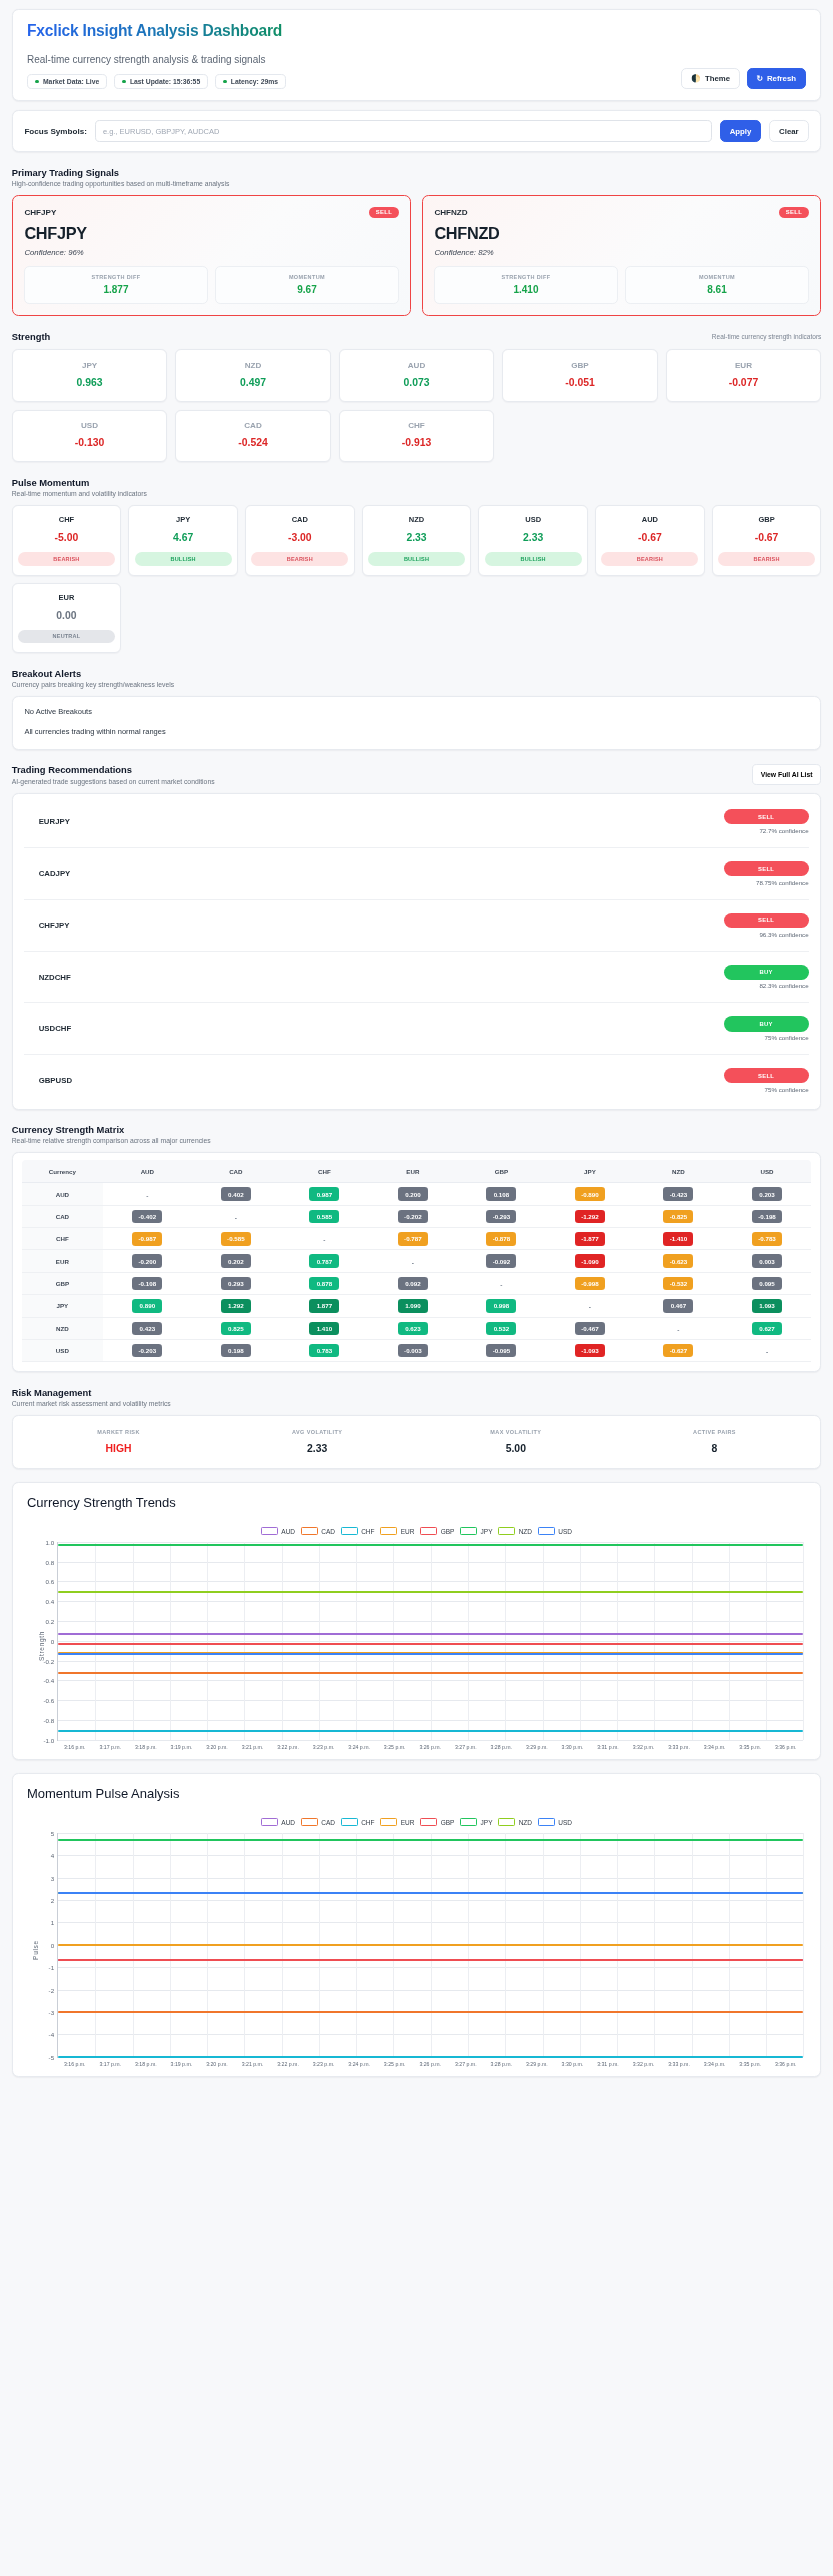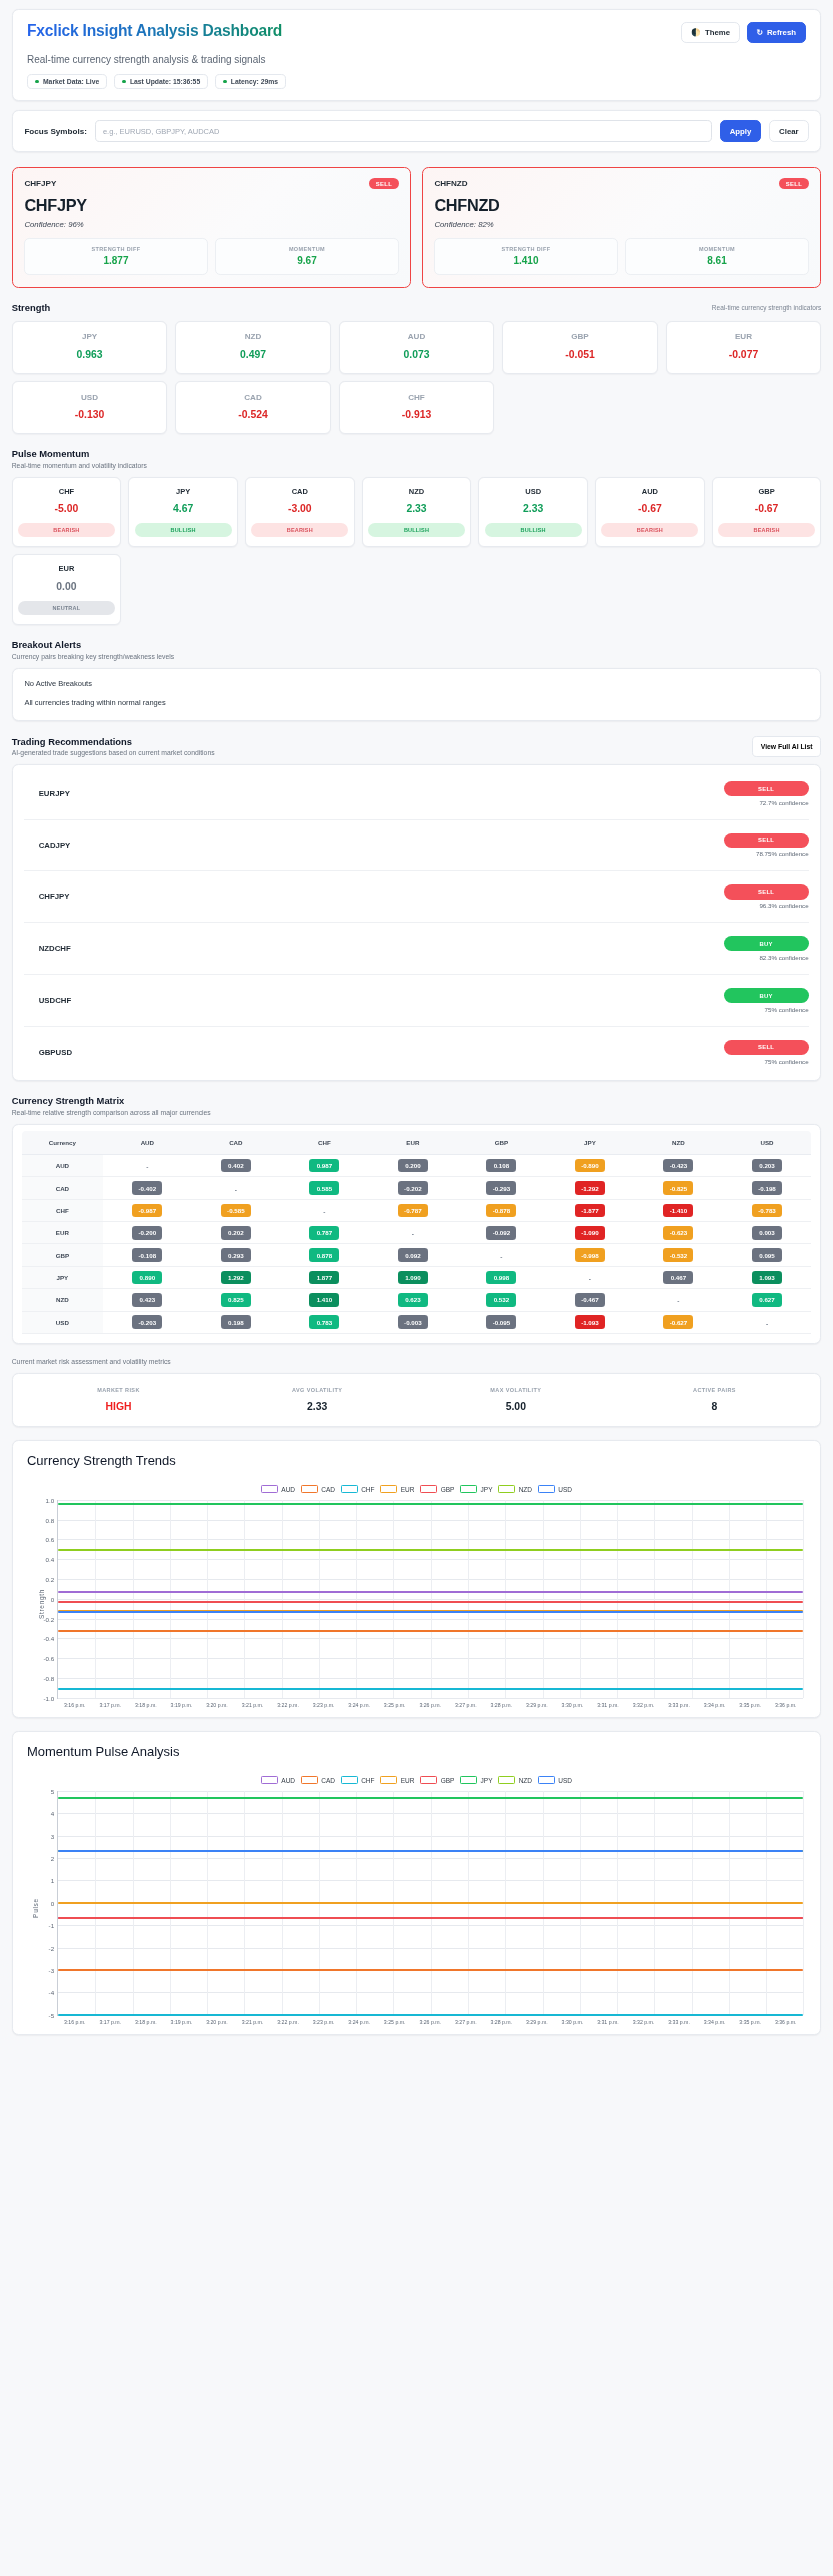--- a/index.html
+++ b/index.html
@@ -14,21 +14,21 @@
 
   
   .card {
     background: #fff;
     border: 0.7px solid #e7eaef;
     border-radius: 6.5px;
     box-shadow: 0 0.7px 1.3px rgba(16,24,40,.05);
   }
 
   
-  .header { padding: 11.7px 14.3px 10.4px 14.3px; display: flex; align-items: flex-start; justify-content: space-between; }
+  .header { padding: 11.7px 14.3px 10.4px 14.3px; display: flex; align-items: flex-end; justify-content: space-between; }
   .hdr-title {
     font-size: 15.6px; font-weight: 700; letter-spacing: -0.2px;
     background: linear-gradient(90deg,#2563eb 0%, #1d74bd 45%, #0e8f63 100%);
     -webkit-background-clip: text; background-clip: text; color: transparent;
   }
   .hdr-sub { font-size: 10px; color: #5b6573; margin-top: 14px; }
   .hdr-pills { display: flex; gap: 6.5px; margin-top: 9px; }
   .pill {
     border: 0.7px solid #e4e8ee; background: #fff; border-radius: 4.6px;
     padding: 3.3px 7.2px; font-size: 6.8px; font-weight: 600; color: #404a57;
@@ -196,20 +196,26 @@
   </div>
 
   <div class="card focus-bar">
     <span class="focus-label">Focus Symbols:</span>
     <input class="focus-input" type="text" placeholder="e.g., EURUSD, GBPJPY, AUDCAD" style="">
     <button class="btn btn-primary">Apply</button>
     <button class="btn">Clear</button>
   </div>
 
   <div class="sec">
+    <div class="sec-head">
+      <div>
+        <div class="sec-title">Primary Trading Signals</div>
+        <div class="sec-sub">High-confidence trading opportunities based on multi-timeframe analysis</div>
+      </div>
+    </div>
     <div class="signals">
       <div class="signal">
         <div class="signal-top">
           <span class="signal-pair-sm">CHFJPY</span>
           <span class="badge-sell">SELL</span>
         </div>
         <div class="signal-pair-lg">CHFJPY</div>
         <div class="signal-conf">Confidence: 96%</div>
         <div class="metrics">
           <div class="metric">
@@ -500,20 +506,21 @@
               <td><span class="cell c-red">-1.093</span></td>
               <td><span class="cell c-orange">-0.627</span></td>
               <td><span class="c-dash">-</span></td>
             </tr>
           </tbody>
       </table>
     </div>
   </div>
 
   <div class="sec">
+    <div class="sec-title">Risk Management</div>
     <div class="sec-sub">Current market risk assessment and volatility metrics</div>
     <div class="card risk" id="risk-grid">
         <div class="risk-item">
           <div class="risk-label">MARKET RISK</div>
           <div class="risk-val high">HIGH</div>
         </div>
         <div class="risk-item">
           <div class="risk-label">AVG VOLATILITY</div>
           <div class="risk-val">2.33</div>
         </div>

